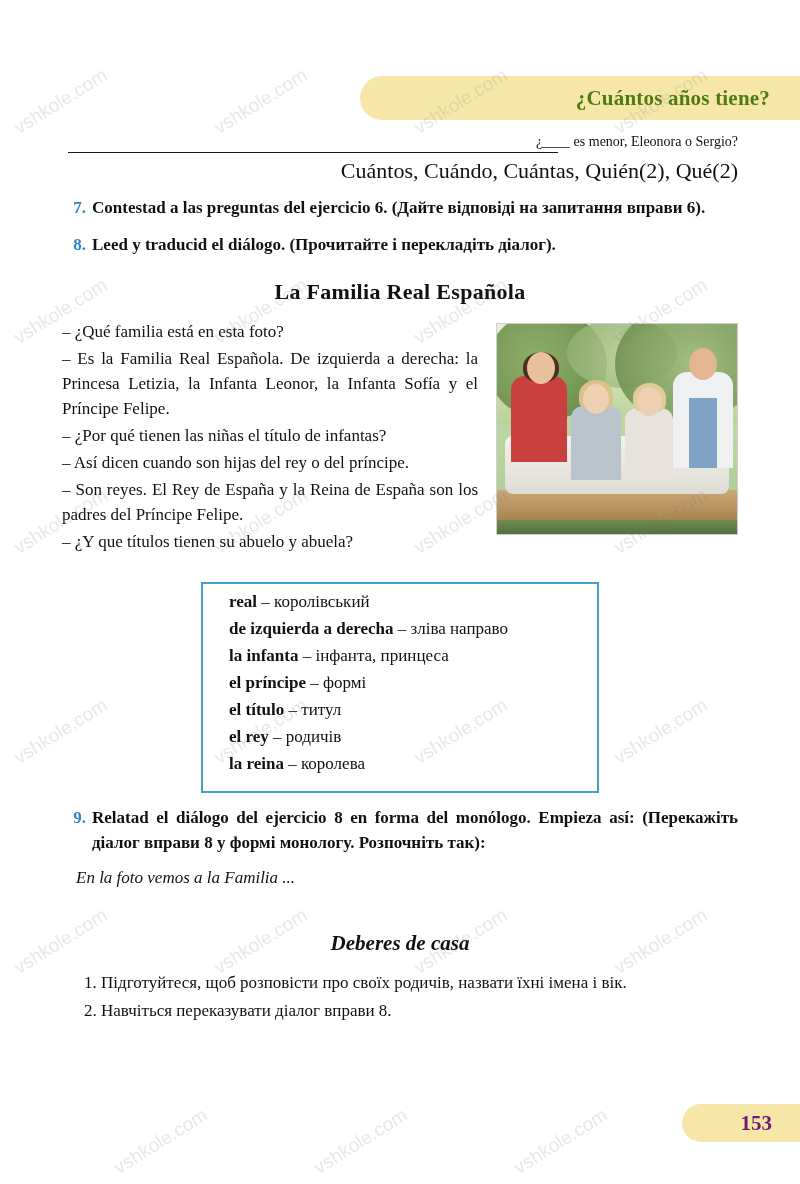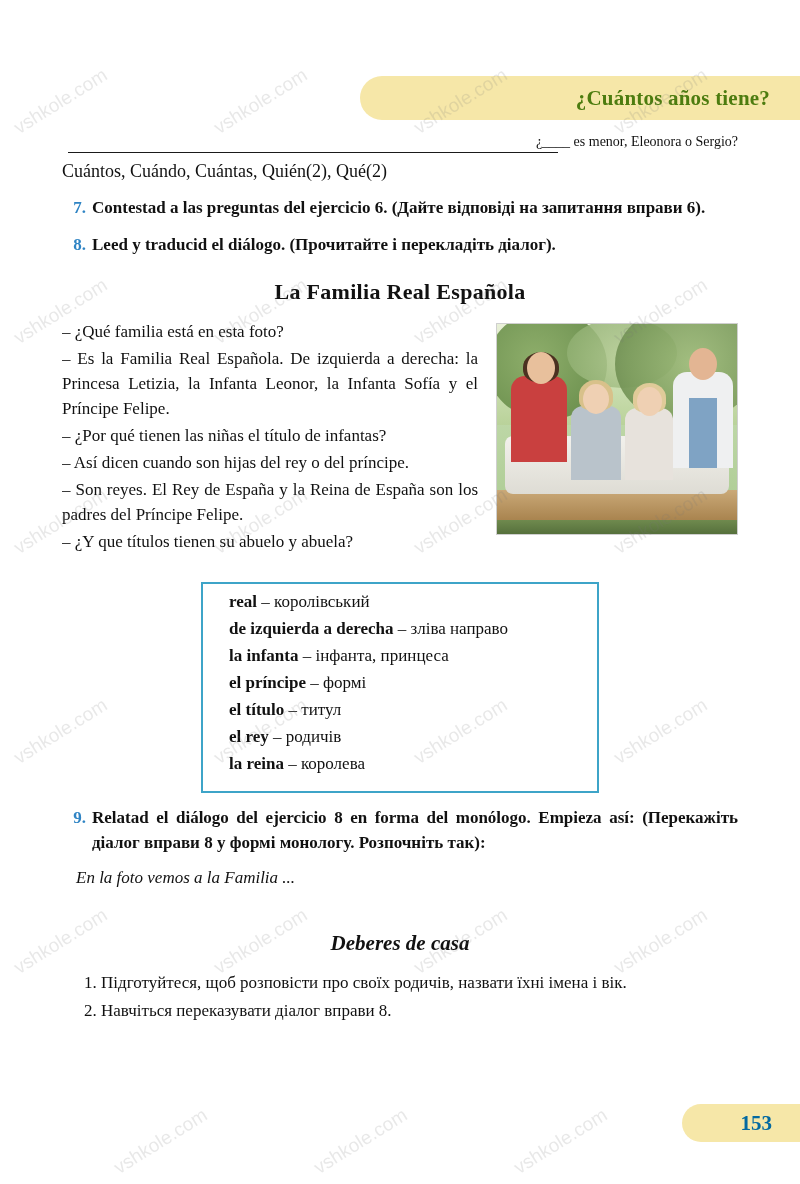--- a/index.html
+++ b/index.html
@@ -59,23 +59,24 @@
     font-size: 14px;
     text-align: right;
   }
   .rule {
     width: 490px;
     height: 1px;
     background: #1a1a1a;
     margin: 2px 0 6px 6px;
   }
   .word-bank {
-    font-size: 18px;
+    font-size: 22px;
     margin: 0 0 10px 0;
     line-height: 24px;
+    text-align: right;
   }
 
   .exercise {
     display: flex;
     align-items: flex-start;
     margin: 12px 0 0 0;
   }
   .ex-num {
     color: #2f84c4;
     font-weight: bold;
@@ -202,21 +203,21 @@
     border-radius: 19px 0 0 19px;
     display: flex;
     align-items: center;
     justify-content: flex-end;
     padding-right: 28px;
     box-sizing: border-box;
   }
   .pagenum {
     font-size: 21px;
     font-weight: bold;
-    color: #0369a1;
+    color: #701a75;
   }
 
   
   .wm {
     position: absolute;
     color: rgba(120,120,120,0.17);
     font-size: 19px;
     font-family: "Liberation Sans", sans-serif;
     transform: rotate(-32deg);
     transform-origin: left top;

